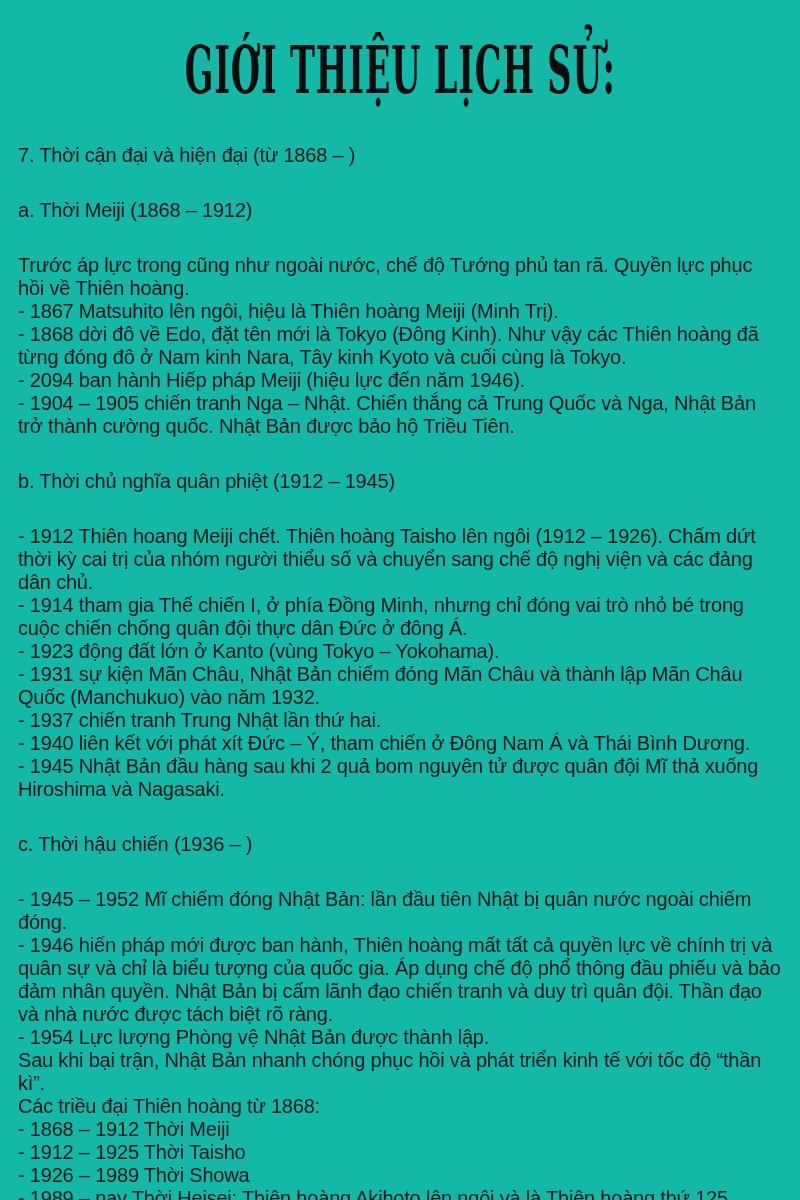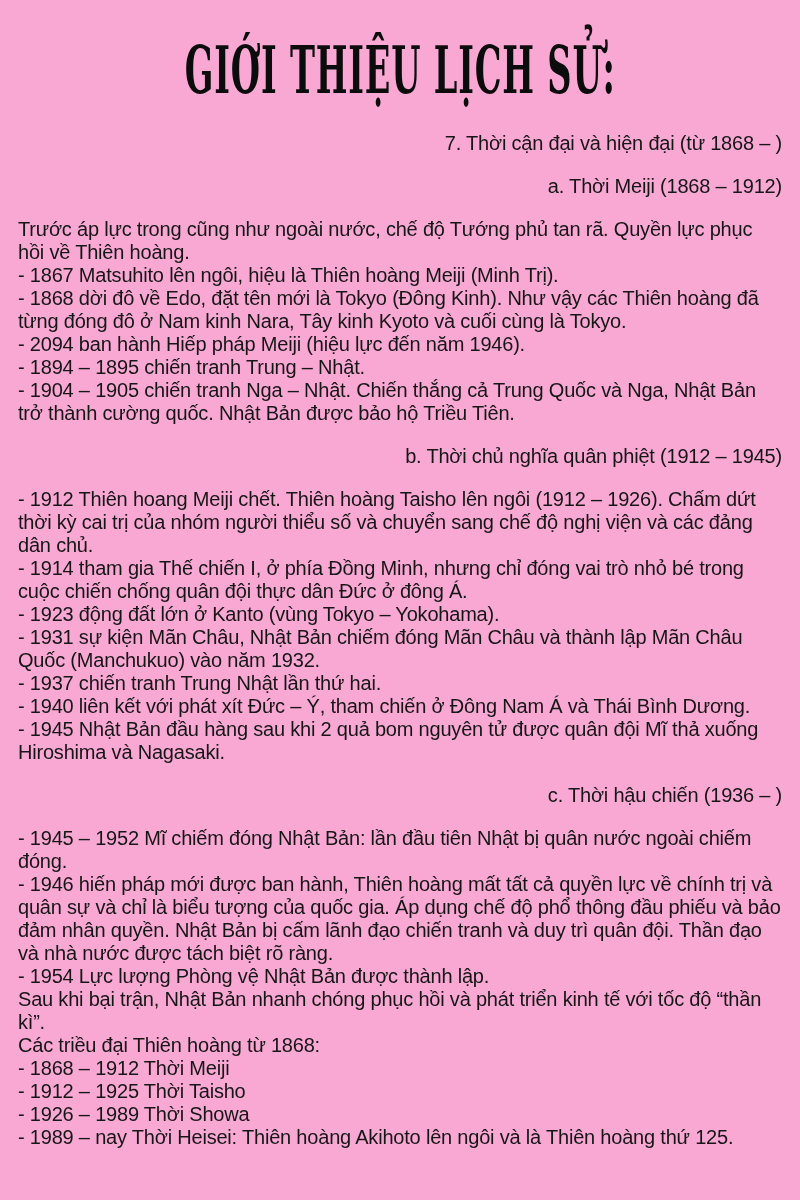--- a/index.html
+++ b/index.html
@@ -4,21 +4,21 @@
 <style>
   html, body {
     margin: 0;
     padding: 0;
     background: #ffffff;
   }
   .page {
     position: relative;
     width: 800px;
     height: 1200px;
-    background: #f9a8d4;
+    background: #14b8a6;
     overflow: hidden;
     font-family: "Liberation Sans", sans-serif;
     color: #161616;
   }
   .title-wrap {
     height: 112px;
     display: flex;
     align-items: center;
     justify-content: center;
     overflow: visible;
@@ -38,41 +38,39 @@
     padding: 0 18px;
     font-size: 20px;
     line-height: 23px;
     letter-spacing: -0.2px;
   }
   .doc-body p {
     margin: 0;
     padding: 0;
   }
   .doc-body p.heading {
-    margin: 20px 0;
-    text-align: right;
+    margin: 32px 0;
   }
 </style>
 </head>
 <body>
 
 <div class="page">
 
   <div class="title-wrap">
     <div class="doc-title">GIỚI THIỆU LỊCH SỬ:</div>
   </div>
 
   <div class="doc-body">
     <p class="heading">7. Thời cận đại và hiện đại (từ 1868 – )</p>
     <p class="heading">a. Thời Meiji (1868 – 1912)</p>
     <p class="para">Trước áp lực trong cũng như ngoài nước, chế độ Tướng phủ tan rã. Quyền lực phục hồi về Thiên hoàng.</p>
     <p class="para">- 1867 Matsuhito lên ngôi, hiệu là Thiên hoàng Meiji (Minh Trị).</p>
     <p class="para">- 1868 dời đô về Edo, đặt tên mới là Tokyo (Đông Kinh). Như vậy các Thiên hoàng đã từng đóng đô ở Nam kinh Nara, Tây kinh Kyoto và cuối cùng là Tokyo.</p>
     <p class="para">- 2094 ban hành Hiếp pháp Meiji (hiệu lực đến năm 1946).</p>
-    <p class="para">- 1894 – 1895 chiến tranh Trung – Nhật.</p>
     <p class="para">- 1904 – 1905 chiến tranh Nga – Nhật. Chiến thắng cả Trung Quốc và Nga, Nhật Bản trở thành cường quốc. Nhật Bản được bảo hộ Triều Tiên.</p>
     <p class="heading">b. Thời chủ nghĩa quân phiệt (1912 – 1945)</p>
     <p class="para">- 1912 Thiên hoang Meiji chết. Thiên hoàng Taisho lên ngôi (1912 – 1926). Chấm dứt thời kỳ cai trị của nhóm người thiểu số và chuyển sang chế độ nghị viện và các đảng dân chủ.</p>
     <p class="para">- 1914 tham gia Thế chiến I, ở phía Đồng Minh, nhưng chỉ đóng vai trò nhỏ bé trong cuộc chiến chống quân đội thực dân Đức ở đông Á.</p>
     <p class="para">- 1923 động đất lớn ở Kanto (vùng Tokyo – Yokohama).</p>
     <p class="para">- 1931 sự kiện Mãn Châu, Nhật Bản chiếm đóng Mãn Châu và thành lập Mãn Châu Quốc (Manchukuo) vào năm 1932.</p>
     <p class="para">- 1937 chiến tranh Trung Nhật lần thứ hai.</p>
     <p class="para">- 1940 liên kết với phát xít Đức – Ý, tham chiến ở Đông Nam Á và Thái Bình Dương.</p>
     <p class="para">- 1945 Nhật Bản đầu hàng sau khi 2 quả bom nguyên tử được quân đội Mĩ thả xuống Hiroshima và Nagasaki.</p>
     <p class="heading">c. Thời hậu chiến (1936 – )</p>

